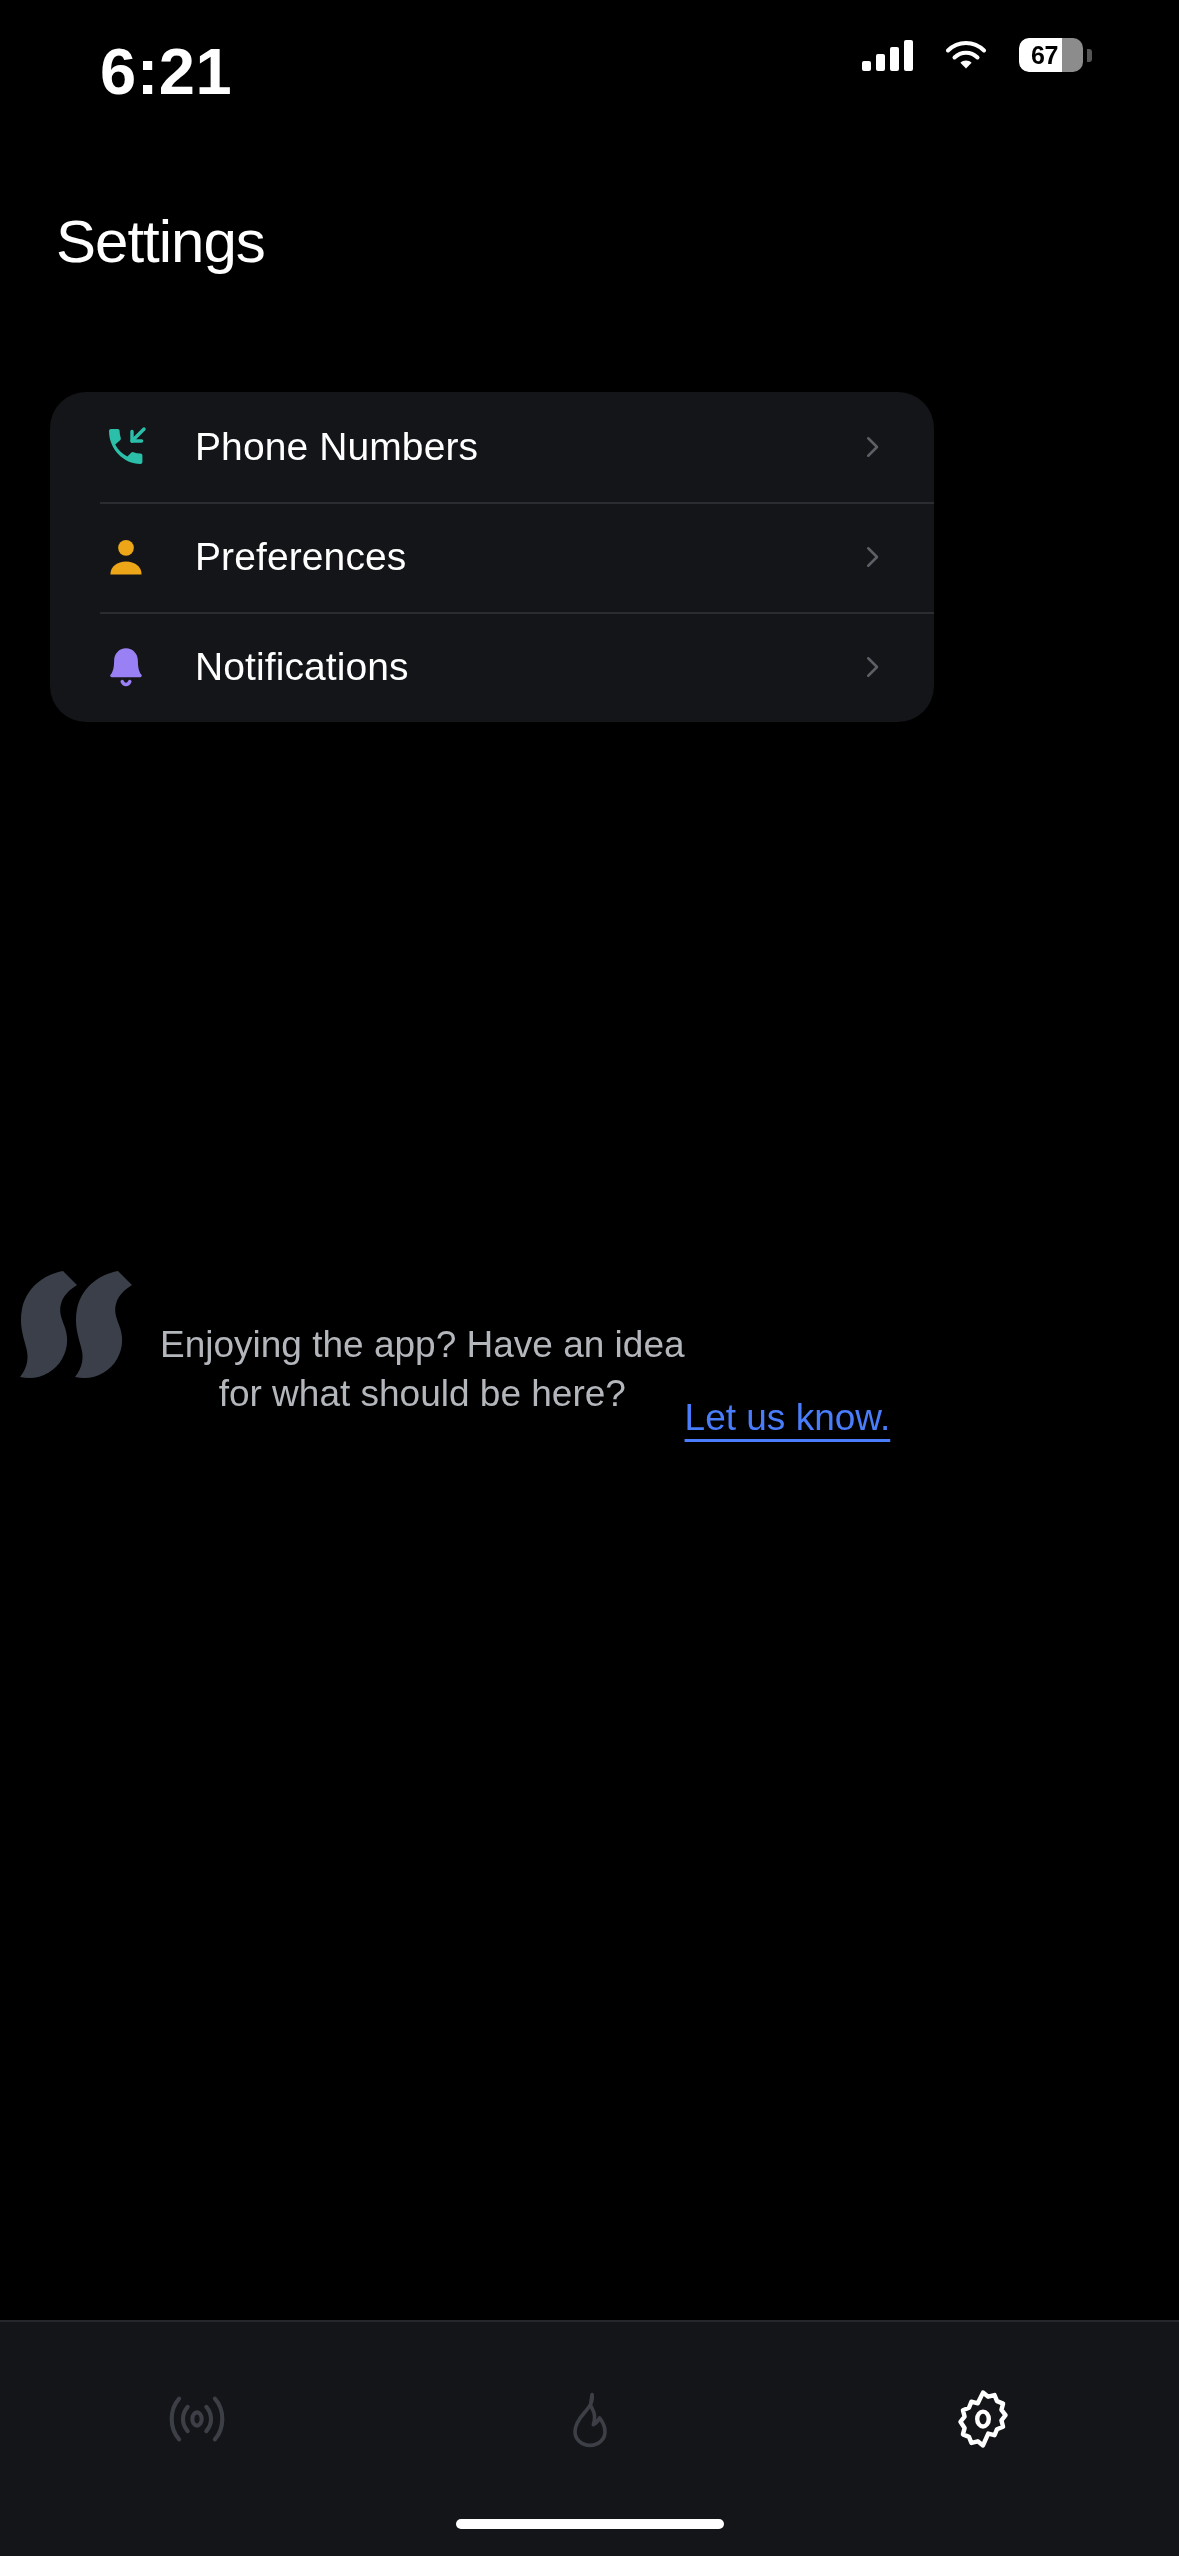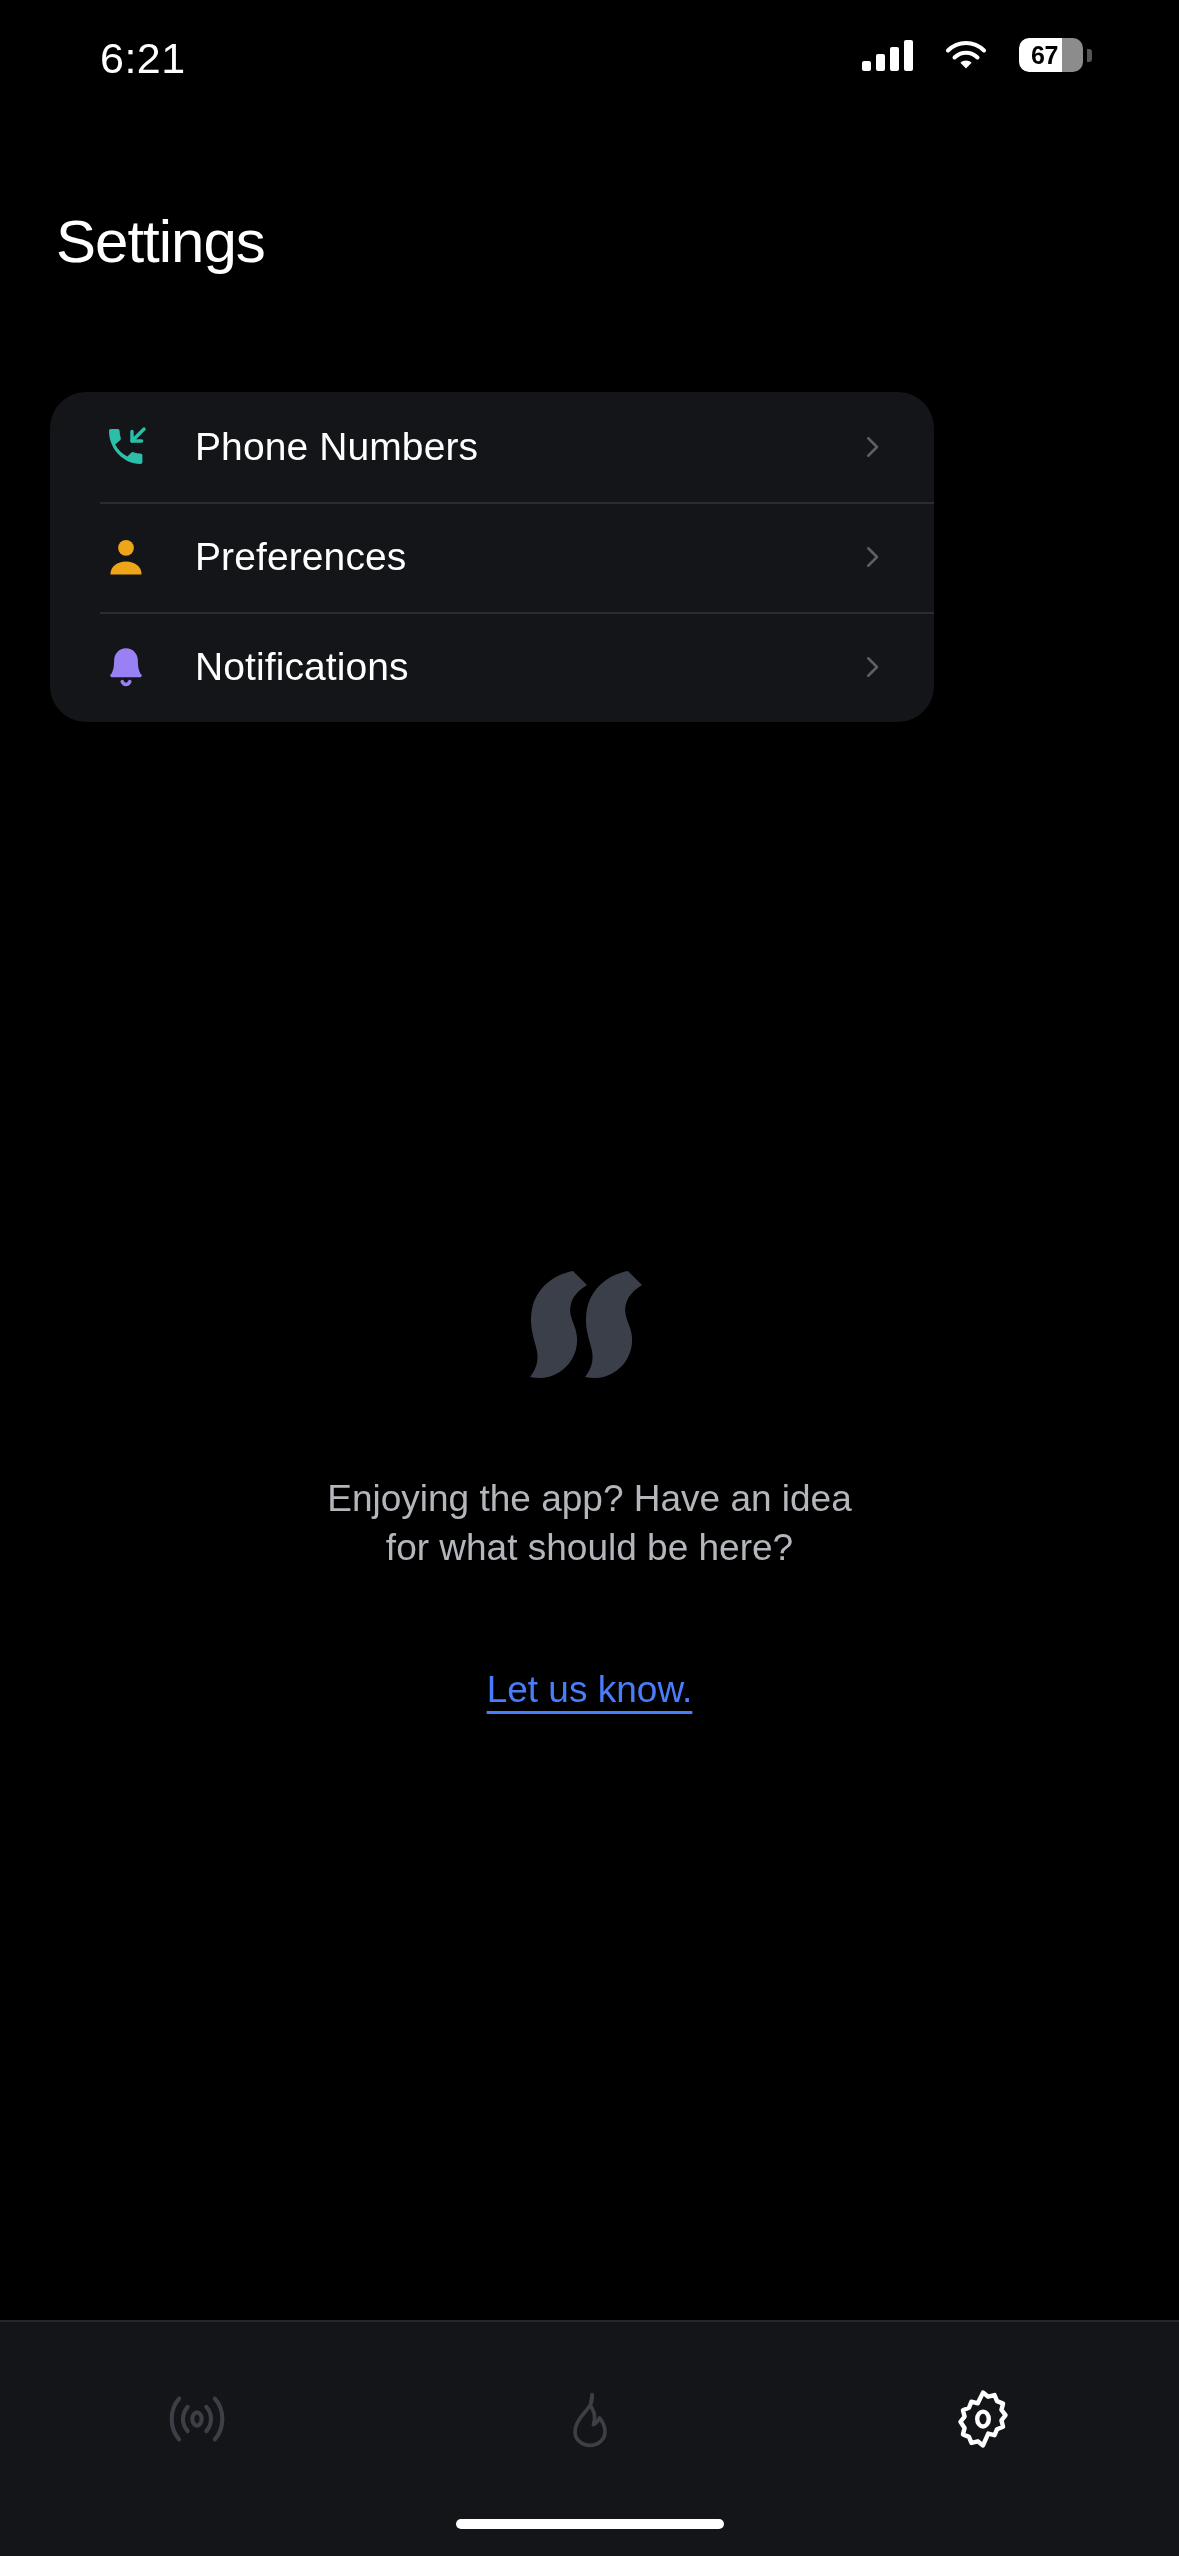--- a/index.html
+++ b/index.html
@@ -25,22 +25,22 @@
     height: 120px;
     display: flex;
     align-items: center;
     justify-content: space-between;
     padding: 0 98px 0 0;
   }
   .status-time {
     position: absolute;
     left: 100px;
     top: 34px;
-    font-size: 43px;
-    font-weight: 400;
+    font-size: 65px;
+    font-weight: 700;
     color: #ffffff;
     letter-spacing: 0.5px;
   }
   .status-right {
     position: absolute;
     right: 92px;
     top: 38px;
     display: flex;
     align-items: center;
     gap: 33px;
@@ -168,21 +168,21 @@
     justify-content: center;
   }
 
   
   .promo {
     position: absolute;
     left: 0;
     top: 1265px;
     width: 1179px;
     display: flex;
-    flex-direction: column;
+    flex-direction: row;
     align-items: center;
   }
   .promo-logo {
     width: 160px;
     height: 148px;
     margin-bottom: 62px;
   }
   .promo-text {
     font-size: 37px;
     line-height: 1.32;

